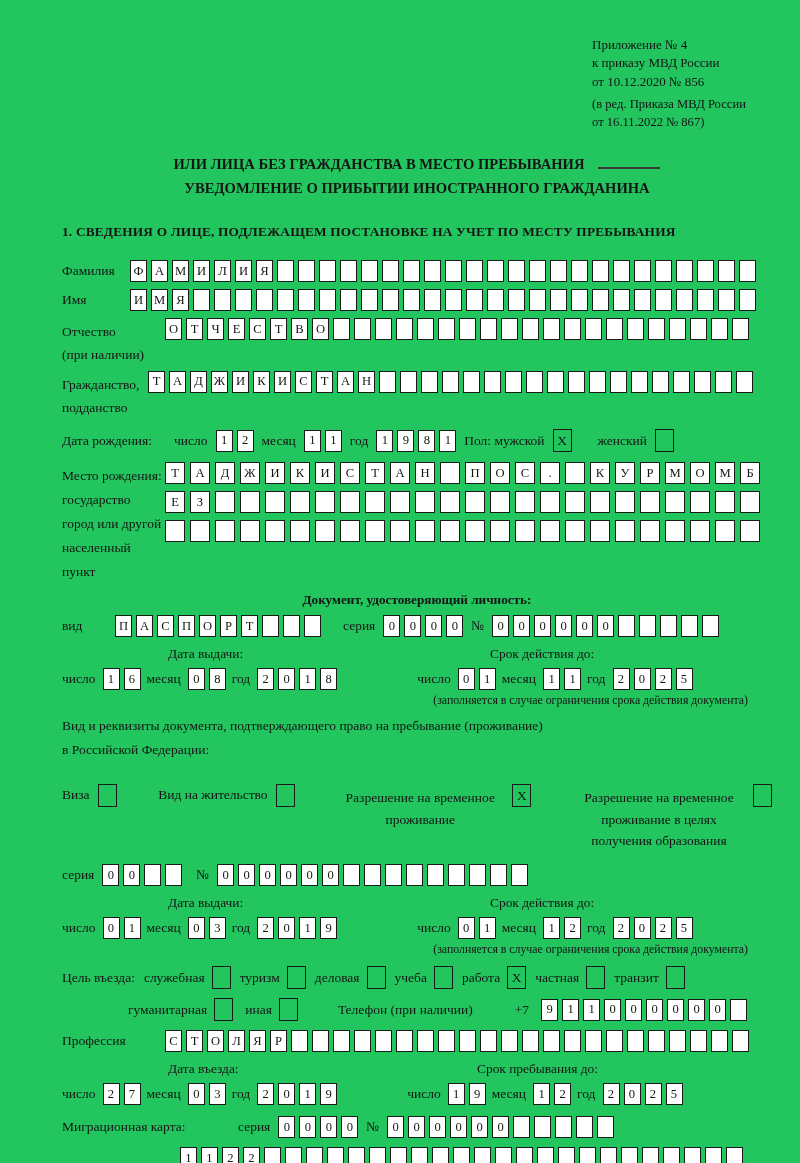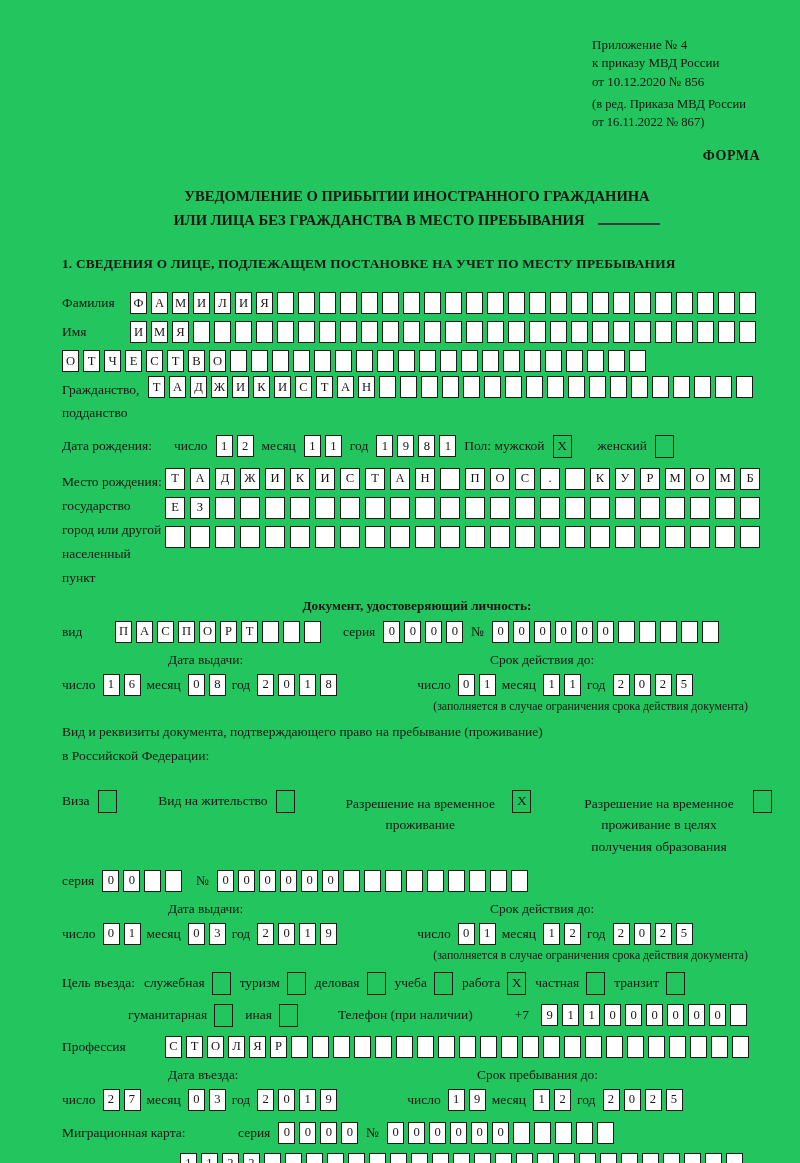--- a/index.html
+++ b/index.html
@@ -66,27 +66,26 @@
   <div class="annex">
     <div>Приложение № 4</div>
     <div>к приказу МВД России</div>
     <div>от 10.12.2020 № 856</div>
     <div class="rev">
       <div>(в ред. Приказа МВД России</div>
       <div>от 16.11.2022 № 867)</div>
     </div>
   </div>
 
-  <div class="forma">ФОРМА</div>
 
   <div class="title">
-    <div>УВЕДОМЛЕНИЕ О ПРИБЫТИИ ИНОСТРАННОГО ГРАЖДАНИНА</div>
     <div>
       <span>ИЛИ ЛИЦА БЕЗ ГРАЖДАНСТВА В МЕСТО ПРЕБЫВАНИЯ</span><span class="blankline"></span>
     </div>
+    <div>УВЕДОМЛЕНИЕ О ПРИБЫТИИ ИНОСТРАННОГО ГРАЖДАНИНА</div>
   </div>
 
   <div class="sec1">1. СВЕДЕНИЯ О ЛИЦЕ, ПОДЛЕЖАЩЕМ ПОСТАНОВКЕ НА УЧЕТ ПО МЕСТУ ПРЕБЫВАНИЯ</div>
 
   <div class="frow" style="margin-top:20px;">
     <span class="lbl w68">Фамилия</span>
     <span class="cells">
         <span class="cell">Ф</span>
         <span class="cell">А</span>
         <span class="cell">М</span>
@@ -150,20 +149,24 @@
         <span class="cell"></span>
         <span class="cell"></span>
         <span class="cell"></span>
         <span class="cell"></span>
         <span class="cell"></span>
         <span class="cell"></span>
       </span>
   </div>
 
   <div class="frow">
+    <div class="lblcol w103">
+      <div>Отчество</div>
+      <div>(при наличии)</div>
+    </div>
     <span class="cells">
         <span class="cell">О</span>
         <span class="cell">Т</span>
         <span class="cell">Ч</span>
         <span class="cell">Е</span>
         <span class="cell">С</span>
         <span class="cell">Т</span>
         <span class="cell">В</span>
         <span class="cell">О</span>
         <span class="cell"></span>

